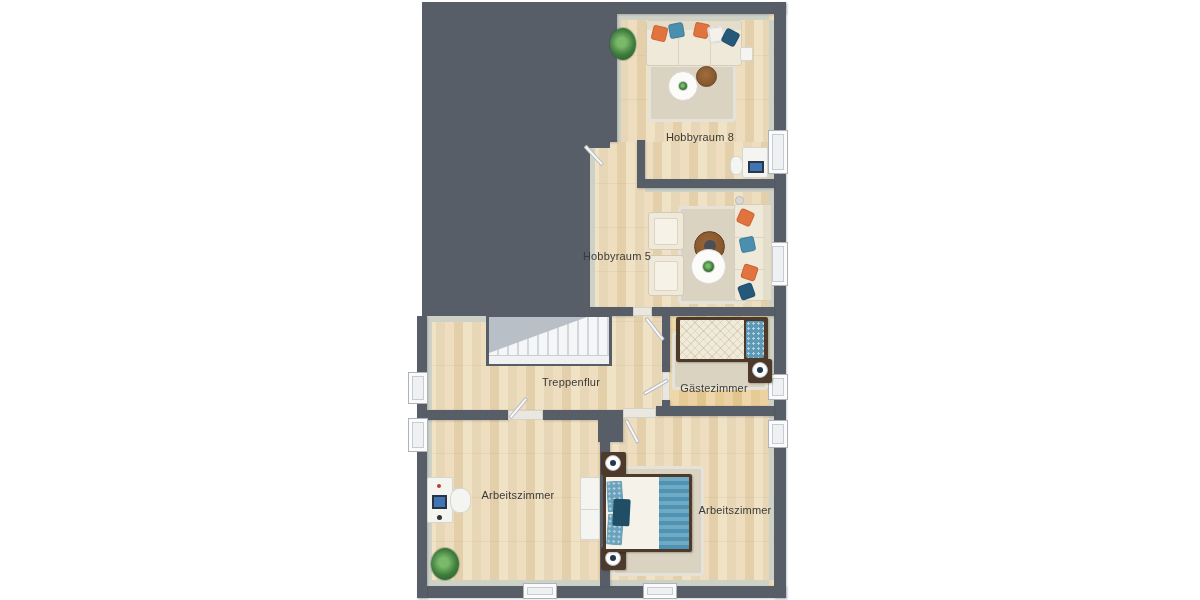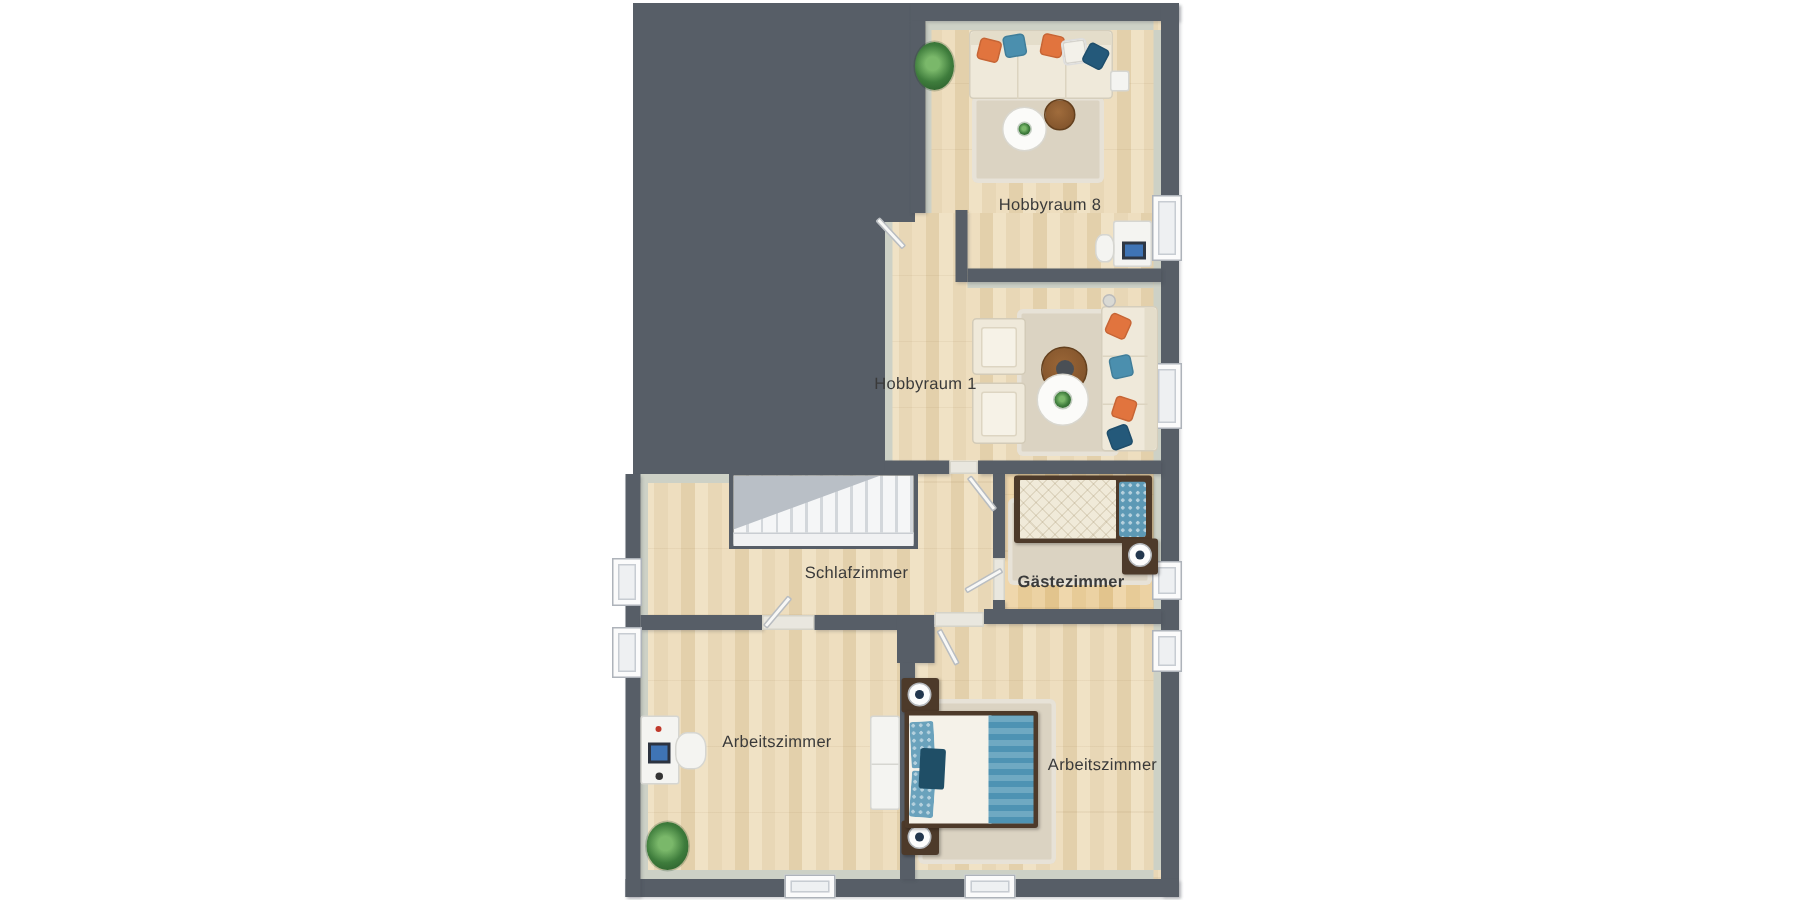--- a/index.html
+++ b/index.html
@@ -147,33 +147,33 @@
   <div class="sofa" style="left:734px;top:204px;width:38px;height:97px;">
     <div style="position:absolute;right:0;top:0;width:8px;height:100%;background:#e4ddca;border-radius:0 3px 3px 0;"></div>
     <div style="position:absolute;left:0;top:32px;width:30px;height:1px;background:#dcd4c0;"></div>
     <div style="position:absolute;left:0;top:64px;width:30px;height:1px;background:#dcd4c0;"></div>
   </div>
   <div class="pillow po" style="left:738px;top:210px;transform:rotate(24deg);"></div>
   <div class="pillow pb" style="left:740px;top:237px;transform:rotate(-12deg);"></div>
   <div class="pillow po" style="left:742px;top:265px;transform:rotate(18deg);"></div>
   <div class="pillow pt" style="left:739px;top:284px;transform:rotate(-20deg);"></div>
   <div class="rtab" style="left:735px;top:196px;width:9px;height:9px;background:#d9d9d4;border:1px solid #bbb;"></div>
-  <span class="label" style="left:617px;top:256px;">Hobbyraum 1</span>
-
-  <span class="label" style="left:571px;top:382px;">Schlafzimmer</span>
+  <span class="label" style="left:617px;top:256px;">Hobbyraum 5</span>
+
+  <span class="label" style="left:571px;top:382px;">Treppenflur</span>
 
   <div class="woodf" style="left:676px;top:317px;width:92px;height:45px;">
     <div style="position:absolute;left:4px;top:3px;width:64px;height:39px;background:#f0ead9;
          background-image:repeating-linear-gradient(45deg, rgba(150,130,90,.18) 0 1px, transparent 1px 6px),repeating-linear-gradient(-45deg, rgba(150,130,90,.18) 0 1px, transparent 1px 6px);"></div>
     <div style="position:absolute;left:70px;top:4px;width:18px;height:37px;border-radius:2px;background:#5d99b5;
          background-image:radial-gradient(rgba(255,255,255,.55) 1px, transparent 1.3px);background-size:5px 5px;"></div>
   </div>
   <div class="woodf" style="left:748px;top:359px;width:24px;height:24px;"></div>
   <div class="lamp" style="left:752px;top:362px;width:16px;height:16px;"></div>
-  <span class="label" style="left:714px;top:388px;font-weight:bold;">Gästezimmer</span>
+  <span class="label" style="left:714px;top:388px;">Gästezimmer</span>
 
   <div class="whitef" style="left:427px;top:477px;width:26px;height:46px;">
     <div style="position:absolute;left:4px;top:17px;width:15px;height:14px;background:#2c3340;">
       <div style="position:absolute;inset:2px;background:var(--screen,#3f74b5);"></div>
     </div>
     <div style="position:absolute;left:9px;top:6px;width:4px;height:4px;border-radius:50%;background:#c0392b;"></div>
     <div style="position:absolute;left:9px;top:37px;width:5px;height:5px;border-radius:50%;background:#333;"></div>
   </div>
   <div class="whitef" style="left:450px;top:488px;width:21px;height:25px;border-radius:40%;"></div>
   <div class="plant" style="left:431px;top:548px;width:28px;height:32px;"></div>

